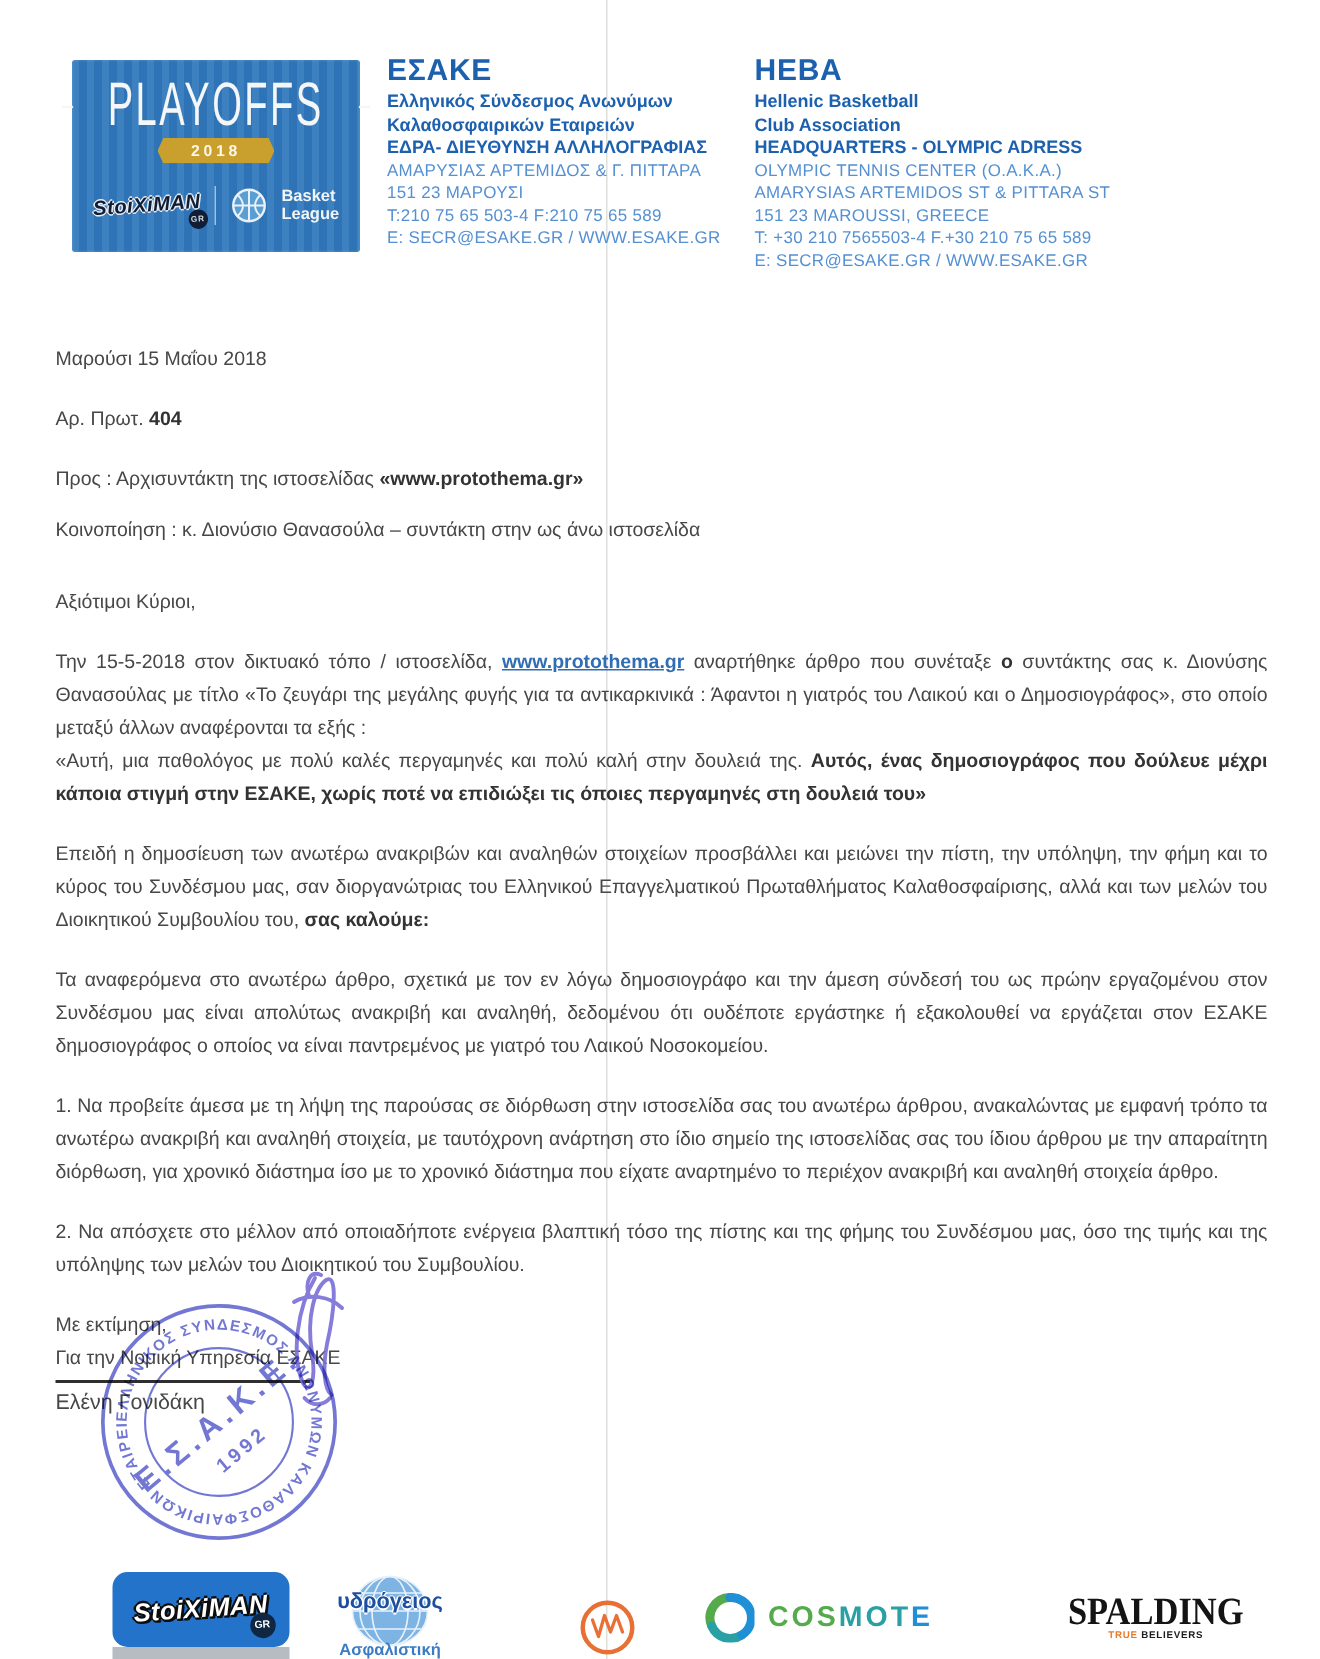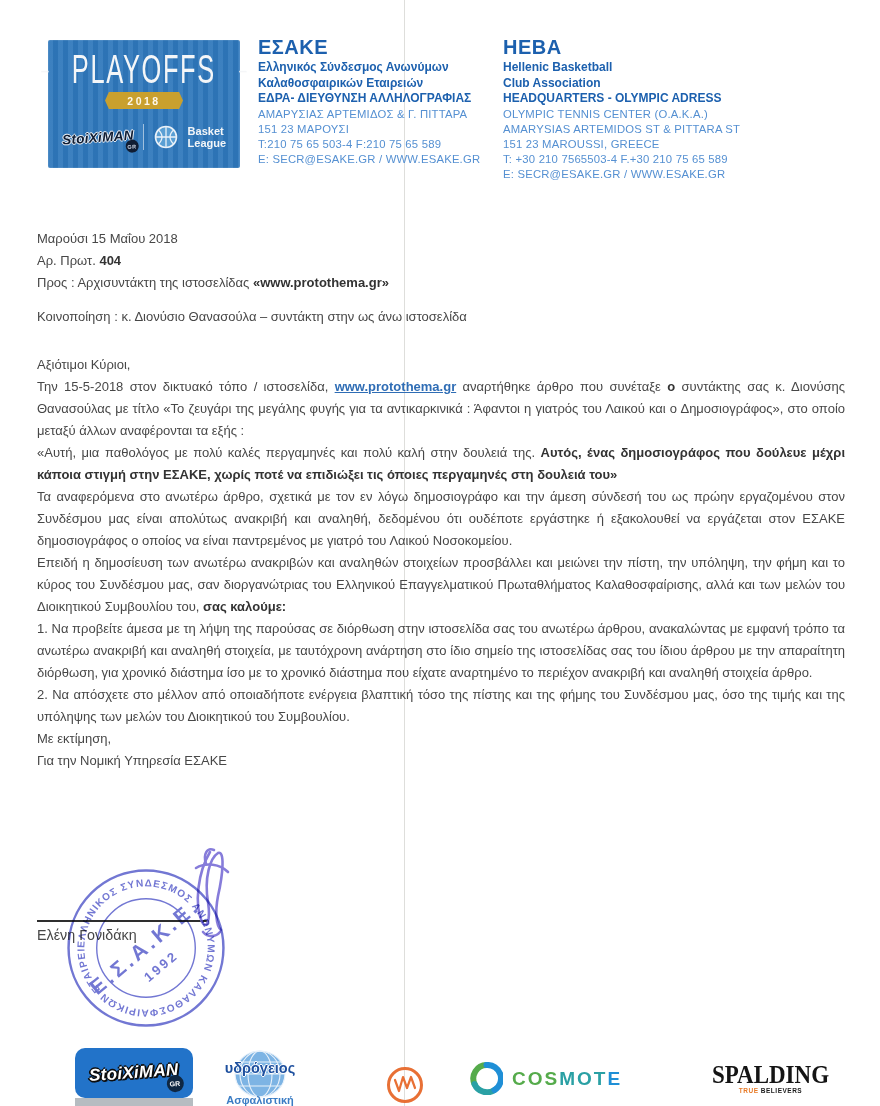--- a/index.html
+++ b/index.html
@@ -46,21 +46,21 @@
   .org-esake{left:258px;width:238px;}
   .org-heba{left:503px;width:290px;}
   .org-title{font-size:20px;font-weight:700;color:#1c60ae;letter-spacing:.5px;line-height:22px;margin-bottom:2px;}
   .org-bold{font-size:12px;font-weight:700;color:#1c60ae;line-height:15.5px;}
   .org-light{font-size:11.3px;font-weight:400;color:#5590d2;line-height:15px;letter-spacing:.2px;}
 
   
   .letter{position:absolute;left:37px;top:228px;width:808px;font-size:13px;line-height:22px;color:#474747;}
   .ln{margin:0;}
   .mt-s{margin-top:12px;}
-  .mt-m{margin-top:0;}
+  .mt-m{margin-top:18px;}
   .mt-l{margin-top:26px;}
   .para{text-align:justify;}
   b,.bold{font-weight:700;color:#333;}
   .weblink{color:#2f6db5;font-weight:700;text-decoration:underline;}
 
   
   .sig-line{position:absolute;left:37px;top:920px;width:172px;height:2px;background:#2e2e2e;}
   .signer{position:absolute;left:37px;top:927px;font-size:14.3px;color:#474747;}
   .stamp{position:absolute;left:58px;top:860px;width:176px;height:176px;opacity:.8;mix-blend-mode:multiply;}
   .ink{position:absolute;left:148px;top:842px;width:125px;height:105px;opacity:.9;}
@@ -168,23 +168,23 @@
 
     <p class="ln mt-m"><span>Προς : Αρχισυντάκτη της ιστοσελίδας </span><b>«www.protothema.gr»</b></p>
 
     <p class="ln mt-s">Κοινοποίηση : κ. Διονύσιο Θανασούλα – συντάκτη στην ως άνω ιστοσελίδα</p>
 
     <p class="ln mt-l">Αξιότιμοι Κύριοι,</p>
 
     <p class="ln para mt-m"><span>Την 15-5-2018 στον δικτυακό τόπο / ιστοσελίδα, </span><span class="weblink">www.protothema.gr</span><span> αναρτήθηκε άρθρο που συνέταξε </span><b>ο</b><span> συντάκτης σας κ. Διονύσης Θανασούλας με τίτλο «Το ζευγάρι της μεγάλης φυγής για τα αντικαρκινικά : Άφαντοι η γιατρός του Λαικού και ο Δημοσιογράφος», στο οποίο μεταξύ άλλων αναφέρονται τα εξής :</span></p>
     <p class="ln para"><span>«Αυτή, μια παθολόγος με πολύ καλές περγαμηνές και πολύ καλή στην δουλειά της. </span><b>Αυτός, ένας δημοσιογράφος που δούλευε μέχρι κάποια στιγμή στην ΕΣΑΚΕ, χωρίς ποτέ να επιδιώξει τις όποιες περγαμηνές στη δουλειά του»</b></p>
 
+    <p class="ln para mt-m"><span>Επειδή η δημοσίευση των ανωτέρω ανακριβών και αναληθών στοιχείων προσβάλλει και μειώνει την πίστη, την υπόληψη, την φήμη και το κύρος του  Συνδέσμου μας, σαν διοργανώτριας του Ελληνικού Επαγγελματικού Πρωταθλήματος Καλαθοσφαίρισης, αλλά και των μελών του Διοικητικού Συμβουλίου του, </span><b>σας καλούμε:</b></p>
+
     <p class="ln para mt-m">Τα αναφερόμενα στο ανωτέρω άρθρο, σχετικά με τον εν λόγω δημοσιογράφο και την  άμεση σύνδεσή του ως πρώην εργαζομένου στον  Συνδέσμου μας είναι απολύτως ανακριβή και αναληθή, δεδομένου ότι ουδέποτε εργάστηκε ή εξακολουθεί να εργάζεται στον ΕΣΑΚΕ δημοσιογράφος ο οποίος να είναι παντρεμένος με γιατρό του Λαικού Νοσοκομείου.</p>
-
-    <p class="ln para mt-m"><span>Επειδή η δημοσίευση των ανωτέρω ανακριβών και αναληθών στοιχείων προσβάλλει και μειώνει την πίστη, την υπόληψη, την φήμη και το κύρος του  Συνδέσμου μας, σαν διοργανώτριας του Ελληνικού Επαγγελματικού Πρωταθλήματος Καλαθοσφαίρισης, αλλά και των μελών του Διοικητικού Συμβουλίου του, </span><b>σας καλούμε:</b></p>
 
     <p class="ln para mt-m">1. Να προβείτε άμεσα με τη λήψη της παρούσας σε διόρθωση  στην ιστοσελίδα σας του ανωτέρω άρθρου, ανακαλώντας με εμφανή τρόπο τα ανωτέρω ανακριβή και αναληθή στοιχεία,  με ταυτόχρονη ανάρτηση στο ίδιο σημείο της ιστοσελίδας σας του ίδιου άρθρου με την απαραίτητη διόρθωση, για χρονικό διάστημα ίσο με το χρονικό διάστημα που είχατε αναρτημένο το περιέχον ανακριβή και αναληθή στοιχεία άρθρο.</p>
 
     <p class="ln para mt-m">2. Να απόσχετε στο μέλλον από οποιαδήποτε ενέργεια βλαπτική τόσο της πίστης και της φήμης του Συνδέσμου μας, όσο της τιμής και της υπόληψης των μελών του Διοικητικού του Συμβουλίου.</p>
 
     <p class="ln mt-m">Με εκτίμηση,</p>
     <p class="ln">Για την Νομική Υπηρεσία ΕΣΑΚΕ</p>
   </div>
 
   <div class="sig-line"></div>

